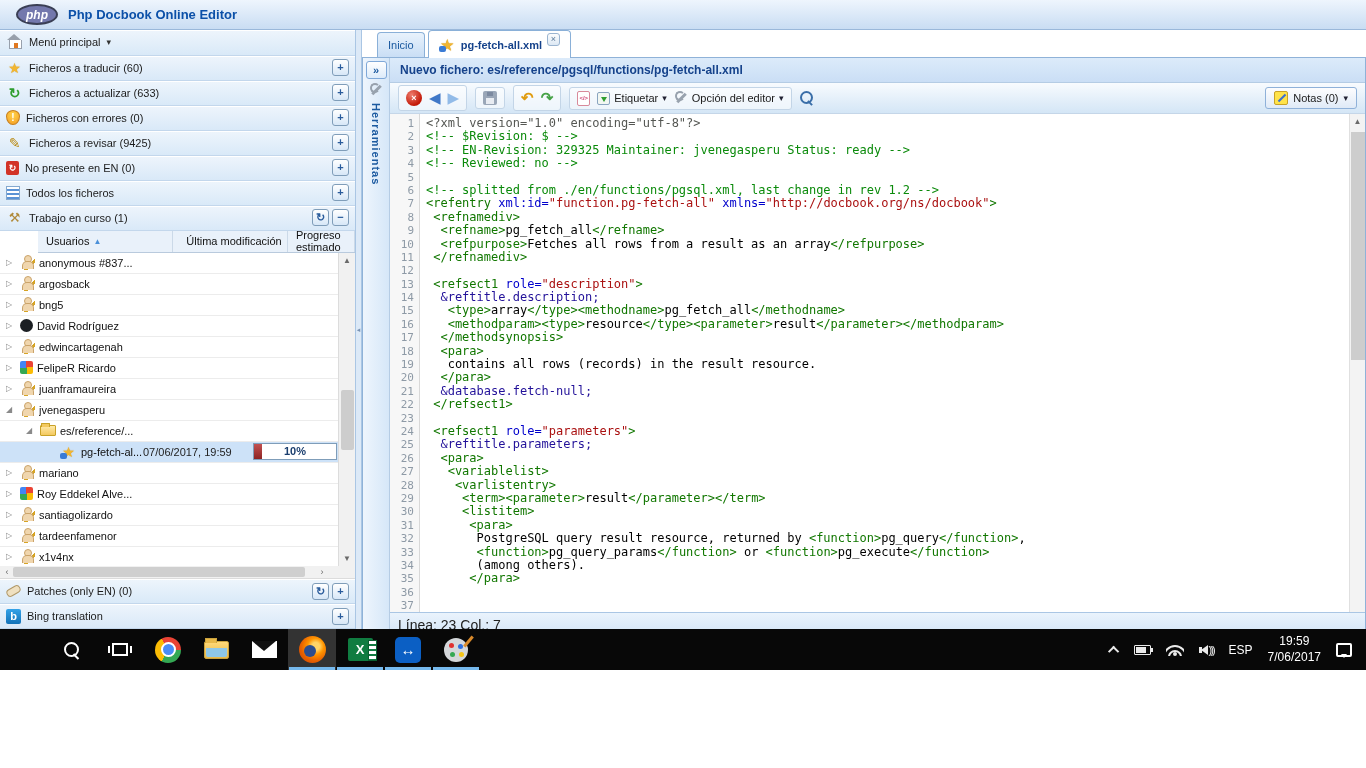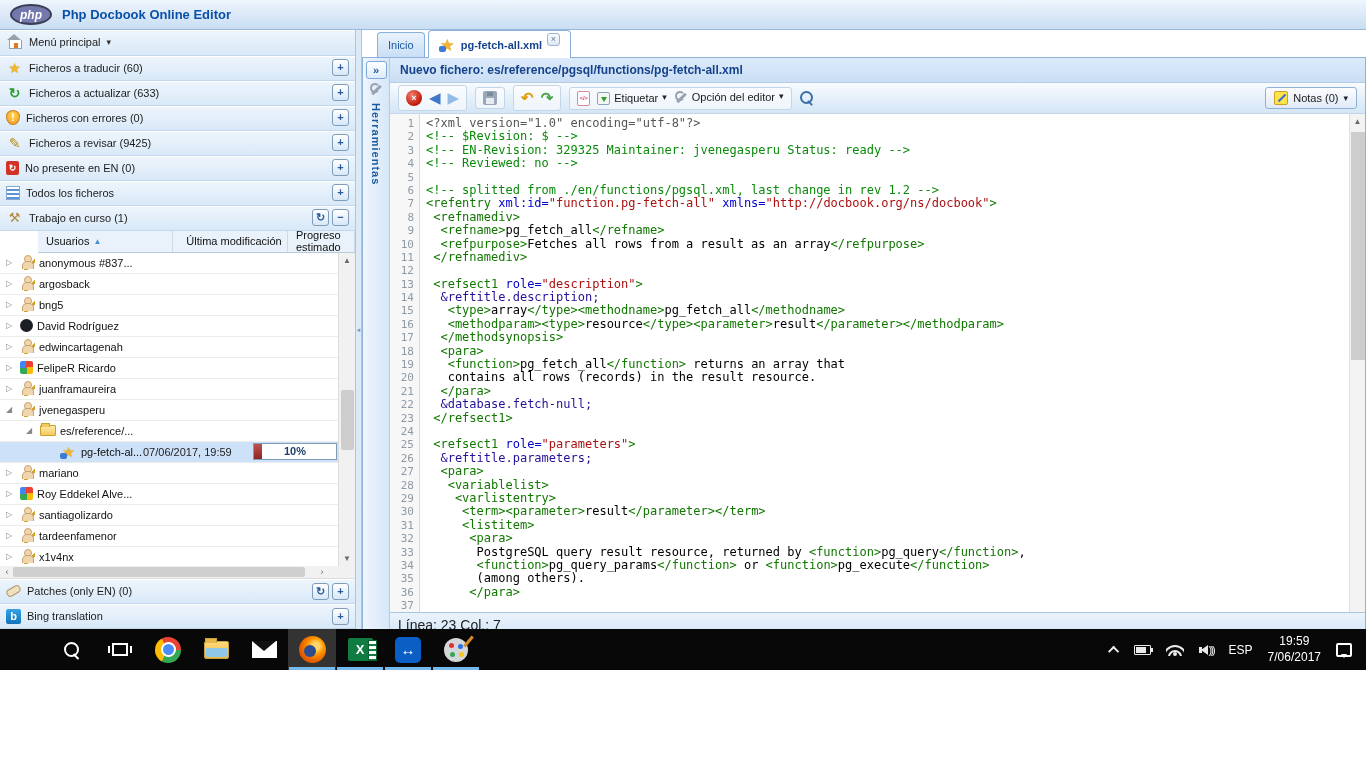--- a/index.html
+++ b/index.html
@@ -2,21 +2,21 @@
 <html><head>
 <meta charset="utf-8">
 <style>
   * { box-sizing: border-box; margin: 0; padding: 0; }
   html,body { width:1366px; height:768px; }
   body { font-family:"Liberation Sans", sans-serif; background:#fff; overflow:hidden; position:relative; font-size:11px; color:#222; }
 
   
   .app-header { position:absolute; top:0; left:0; width:1366px; height:30px;
     background:linear-gradient(#eef5fd,#c9ddf3); border-bottom:1px solid #9ab8da;
-    display:flex; align-items:center; padding-left:10px; }
+    display:flex; align-items:center; padding-left:16px; }
   .php-logo { width:42px; height:21px; border-radius:50%; background:#7378ad; border:2px solid #3a3f55;
     color:#fff; font-style:italic; font-weight:bold; font-size:12px; display:flex; align-items:center; justify-content:center; }
   .app-title { color:#0b50a8; font-weight:bold; font-size:13px; margin-left:10px; }
 
   
   .sidebar { position:absolute; left:0; top:30px; width:356px; height:599px; background:#fff;
     border-right:1px solid #aac6e4; display:flex; flex-direction:column; }
   .side-row { display:flex; align-items:center; padding:0 6px; gap:6px;
     background:linear-gradient(#eef5fc,#d9e9f8); border-bottom:1px solid #c3d7ec; box-shadow:inset 0 1px 0 #fff; }
   .menu-row { height:26px; }
@@ -77,21 +77,21 @@
     background:linear-gradient(#fff,#dcebfa); color:#1c5aa0; font-weight:bold; font-size:11px; line-height:16px; text-align:center; }
   .v-label { writing-mode:vertical-rl; font-weight:bold; color:#1c5aa0; font-size:11px; letter-spacing:1px; margin-top:2px; }
 
   .panel-body { flex:1; display:flex; flex-direction:column; min-width:0; }
   .panel-header { height:25px; line-height:25px; padding-left:10px; background:linear-gradient(#dcebfa,#cadef5);
     border-bottom:1px solid #b5cce4; color:#15428b; font-weight:bold; font-size:12px; }
   .toolbar { height:31px; display:flex; align-items:center; padding:0 8px; gap:8px;
     background:linear-gradient(#f8fbfe,#e2eef9 60%,#d4e6f6); border-bottom:1px solid #c5d6e8; }
   .tgroup { display:flex; align-items:center; gap:7px; padding:3px 7px; border:1px solid #c3d5e7; border-radius:3px;
     background:rgba(255,255,255,.55); }
-  .tbtn { display:flex; align-items:flex-start; gap:4px; font-size:11px; color:#1a1a1a; }
+  .tbtn { display:flex; align-items:center; gap:4px; font-size:11px; color:#1a1a1a; }
   .notas-btn { margin-left:auto; display:flex; align-items:center; gap:5px; border:1px solid #8fb1d9; border-radius:3px;
     background:linear-gradient(#fdfdfe,#dfeaf7); padding:3px 8px; font-size:11px; color:#1a1a1a; }
 
   
   .ico { display:inline-flex; align-items:center; justify-content:center; flex:none; }
   .ico-close { width:16px; height:16px; border-radius:50%; background:radial-gradient(circle at 35% 30%,#ef7d6d,#c21807 70%);
     color:#fff; font-size:9px; font-weight:bold; }
   .ico-back { color:#3f78c8; font-size:15px; }
   .ico-fwd { color:#92bbe8; font-size:15px; }
   .ico-save { width:14px; height:14px; background:#9aa7b8; border-radius:2px; position:relative; }
@@ -508,21 +508,20 @@
             <div class="cl"><span class="tok-t">  &lt;refname&gt;</span><span class="tok-x">pg_fetch_all</span><span class="tok-t">&lt;/refname&gt;</span></div>
             <div class="cl"><span class="tok-t">  &lt;refpurpose&gt;</span><span class="tok-x">Fetches all rows from a result as an array</span><span class="tok-t">&lt;/refpurpose&gt;</span></div>
             <div class="cl"><span class="tok-t"> &lt;/refnamediv&gt;</span></div>
             <div class="cl">&nbsp;</div>
             <div class="cl"><span class="tok-t"> &lt;refsect1 </span><span class="tok-a">role=</span><span class="tok-s">"description"</span><span class="tok-t">&gt;</span></div>
             <div class="cl"><span class="tok-e">  &amp;reftitle.description;</span></div>
             <div class="cl"><span class="tok-t">   &lt;type&gt;</span><span class="tok-x">array</span><span class="tok-t">&lt;/type&gt;&lt;methodname&gt;</span><span class="tok-x">pg_fetch_all</span><span class="tok-t">&lt;/methodname&gt;</span></div>
             <div class="cl"><span class="tok-t">   &lt;methodparam&gt;&lt;type&gt;</span><span class="tok-x">resource</span><span class="tok-t">&lt;/type&gt;&lt;parameter&gt;</span><span class="tok-x">result</span><span class="tok-t">&lt;/parameter&gt;&lt;/methodparam&gt;</span></div>
             <div class="cl"><span class="tok-t">  &lt;/methodsynopsis&gt;</span></div>
             <div class="cl"><span class="tok-t">  &lt;para&gt;</span></div>
-            <div class="cl"><span class="tok-t">   &lt;function&gt;</span><span class="tok-x">pg_fetch_all</span><span class="tok-t">&lt;/function&gt;</span><span class="tok-x"> returns an array that</span></div>
             <div class="cl"><span class="tok-x">   contains all rows (records) in the result resource.</span></div>
             <div class="cl"><span class="tok-t">  &lt;/para&gt;</span></div>
             <div class="cl"><span class="tok-e">  &amp;database.fetch-null;</span></div>
             <div class="cl"><span class="tok-t"> &lt;/refsect1&gt;</span></div>
             <div class="cl">&nbsp;</div>
             <div class="cl"><span class="tok-t"> &lt;refsect1 </span><span class="tok-a">role=</span><span class="tok-s">"parameters"</span><span class="tok-t">&gt;</span></div>
             <div class="cl"><span class="tok-e">  &amp;reftitle.parameters;</span></div>
             <div class="cl"><span class="tok-t">  &lt;para&gt;</span></div>
             <div class="cl"><span class="tok-t">   &lt;variablelist&gt;</span></div>
             <div class="cl"><span class="tok-t">    &lt;varlistentry&gt;</span></div>

